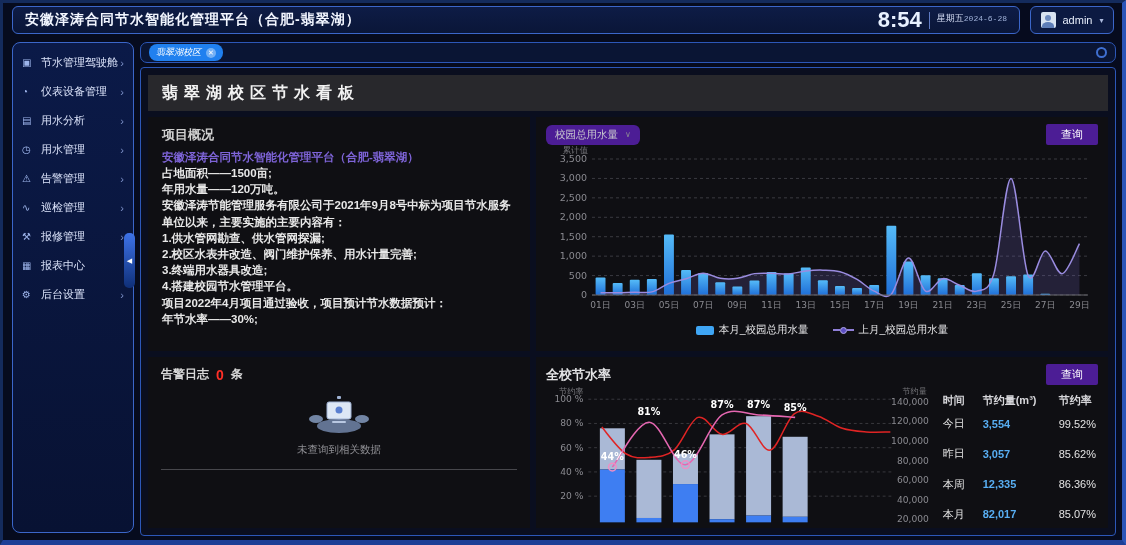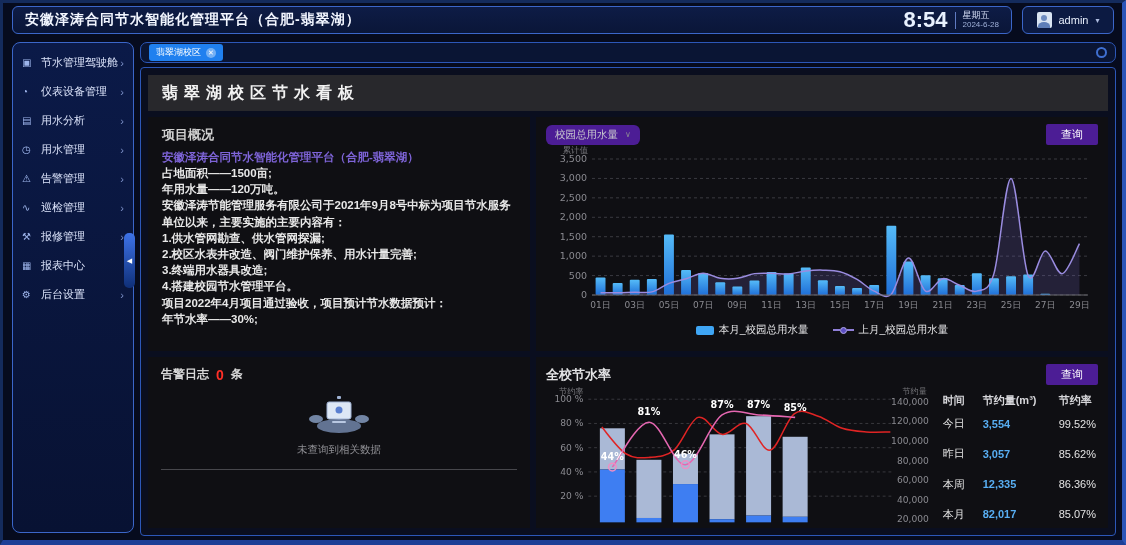--- a/index.html
+++ b/index.html
@@ -7,42 +7,42 @@
   body { background:#060b1e; font-family:"Liberation Sans","DejaVu Sans",sans-serif; position:relative; }
   .frame { position:absolute; inset:0; border:3px solid #142b5c; border-right:4px solid #2b55b8; border-bottom:5px solid #1d3f96; pointer-events:none; z-index:50; }
 
   
   .topbar { position:absolute; left:12px; right:12px; top:6px; height:28px; display:flex; gap:10px; }
   .title-box { flex:1; display:flex; justify-content:space-between; align-items:center; border:1px solid #3b66c9; border-radius:6px; background:linear-gradient(180deg,#0e1c46,#0a1638); padding:0 12px; }
   .app-title { font-size:14px; font-weight:bold; color:#f2f6ff; letter-spacing:1px; }
   .time-wrap { display:flex; align-items:center; gap:7px; }
   .time-big { font-size:22px; font-weight:bold; color:#e8f1ff; }
   .time-sep { width:1px; height:17px; background:#5f7ac2; }
-  .time-stack { display:flex; flex-direction:column; line-height:1.1; }
+  .time-stack { display:flex; flex-direction:row; line-height:1.1;font-family:Liberation Mono, monospace; }
   .weekday { font-size:9px; color:#d4ddf4; }
   .date { font-size:8px; color:#9fb0d8; }
-  .admin-box { width:92px; border:1px solid #3b66c9; border-radius:6px; background:#0c1a42; display:flex; align-items:center; justify-content:center; gap:7px; cursor:pointer; }
+  .admin-box { width:84px; border:1px solid #3b66c9; border-radius:6px; background:#0c1a42; display:flex; align-items:center; justify-content:center; gap:7px; cursor:pointer; }
   .avatar { width:15px; height:16px; border-radius:2px; background:#d9e4f2; position:relative; overflow:hidden; }
   .avatar::before { content:""; position:absolute; left:4.5px; top:3px; width:6px; height:6px; border-radius:50%; background:#6e8cc0; }
   .avatar::after { content:""; position:absolute; left:1.5px; top:10px; width:12px; height:8px; border-radius:50% 50% 0 0; background:#5e7eb8; }
   .admin-name { font-size:11px; color:#e6edfa; }
   .caret { font-size:8px; color:#aebce0; }
 
   
   .sidebar { position:absolute; left:12px; top:42px; bottom:12px; width:122px; border:1px solid #3b66c9; border-radius:8px; background:linear-gradient(180deg,#0b1a48,#081233); padding-top:5px; }
   .side-item { display:flex; align-items:center; height:29px; padding:0 9px; font-size:11px; color:#dbe3fa; cursor:pointer; }
   .side-icon { width:15px; margin-right:4px; color:#9db4ea; font-size:10px; }
   .side-label { flex:1; white-space:nowrap; }
   .side-arrow { color:#7c90c8; font-size:11px; }
   .collapse-handle { position:absolute; right:-2px; top:190px; width:11px; height:55px; background:linear-gradient(180deg,#3e73e8,#0f2f78); border-radius:5px; display:flex; align-items:center; justify-content:center; color:#fff; font-size:7px; cursor:pointer; }
 
   
   .main { position:absolute; left:140px; right:10px; top:42px; bottom:9px; display:flex; flex-direction:column; }
   .tabbar { height:21px; border:1px solid #2c57b8; border-radius:7px; background:#0a1534; display:flex; align-items:center; justify-content:space-between; padding:0 8px; }
-  .tab { background:#2080ef; color:#fff; font-size:9px; padding:2px 7px; border-radius:3px; display:flex; align-items:center; gap:5px; cursor:pointer; }
+  .tab { background:#2080ef; color:#fff; font-size:9px; padding:2px 7px; border-radius:8px; display:flex; align-items:center; gap:5px; cursor:pointer;font-style:italic; }
   .tab-close { width:10px; height:10px; border-radius:50%; background:rgba(255,255,255,.38); font-size:7px; line-height:10px; text-align:center; color:#fff; cursor:pointer; }
   .refresh-icon { width:11px; height:11px; border:2px solid #3f6fd0; border-radius:50%; cursor:pointer; }
   .content { flex:1; margin-top:4px; border:1px solid #2c57b8; border-radius:4px; background:#0a0e1f; padding:7px; display:flex; flex-direction:column; overflow:hidden; min-height:0; }
   .page-title-strip { background:#28282c; padding:8px 14px 7px; font-size:16px; font-weight:bold; color:#f2f2f2; letter-spacing:6px; }
   .grid { flex:1; display:grid; grid-template-columns:382px 1fr; grid-template-rows:234px 1fr; gap:6px; margin-top:6px; min-height:0; }
   .panel { background:#0f0f13; overflow:hidden; position:relative; }
 
   
   .ov { padding:9px 14px 0; }
   .ov-title { font-size:13px; color:#cfcfcf; font-weight:bold; margin-bottom:5px; }

